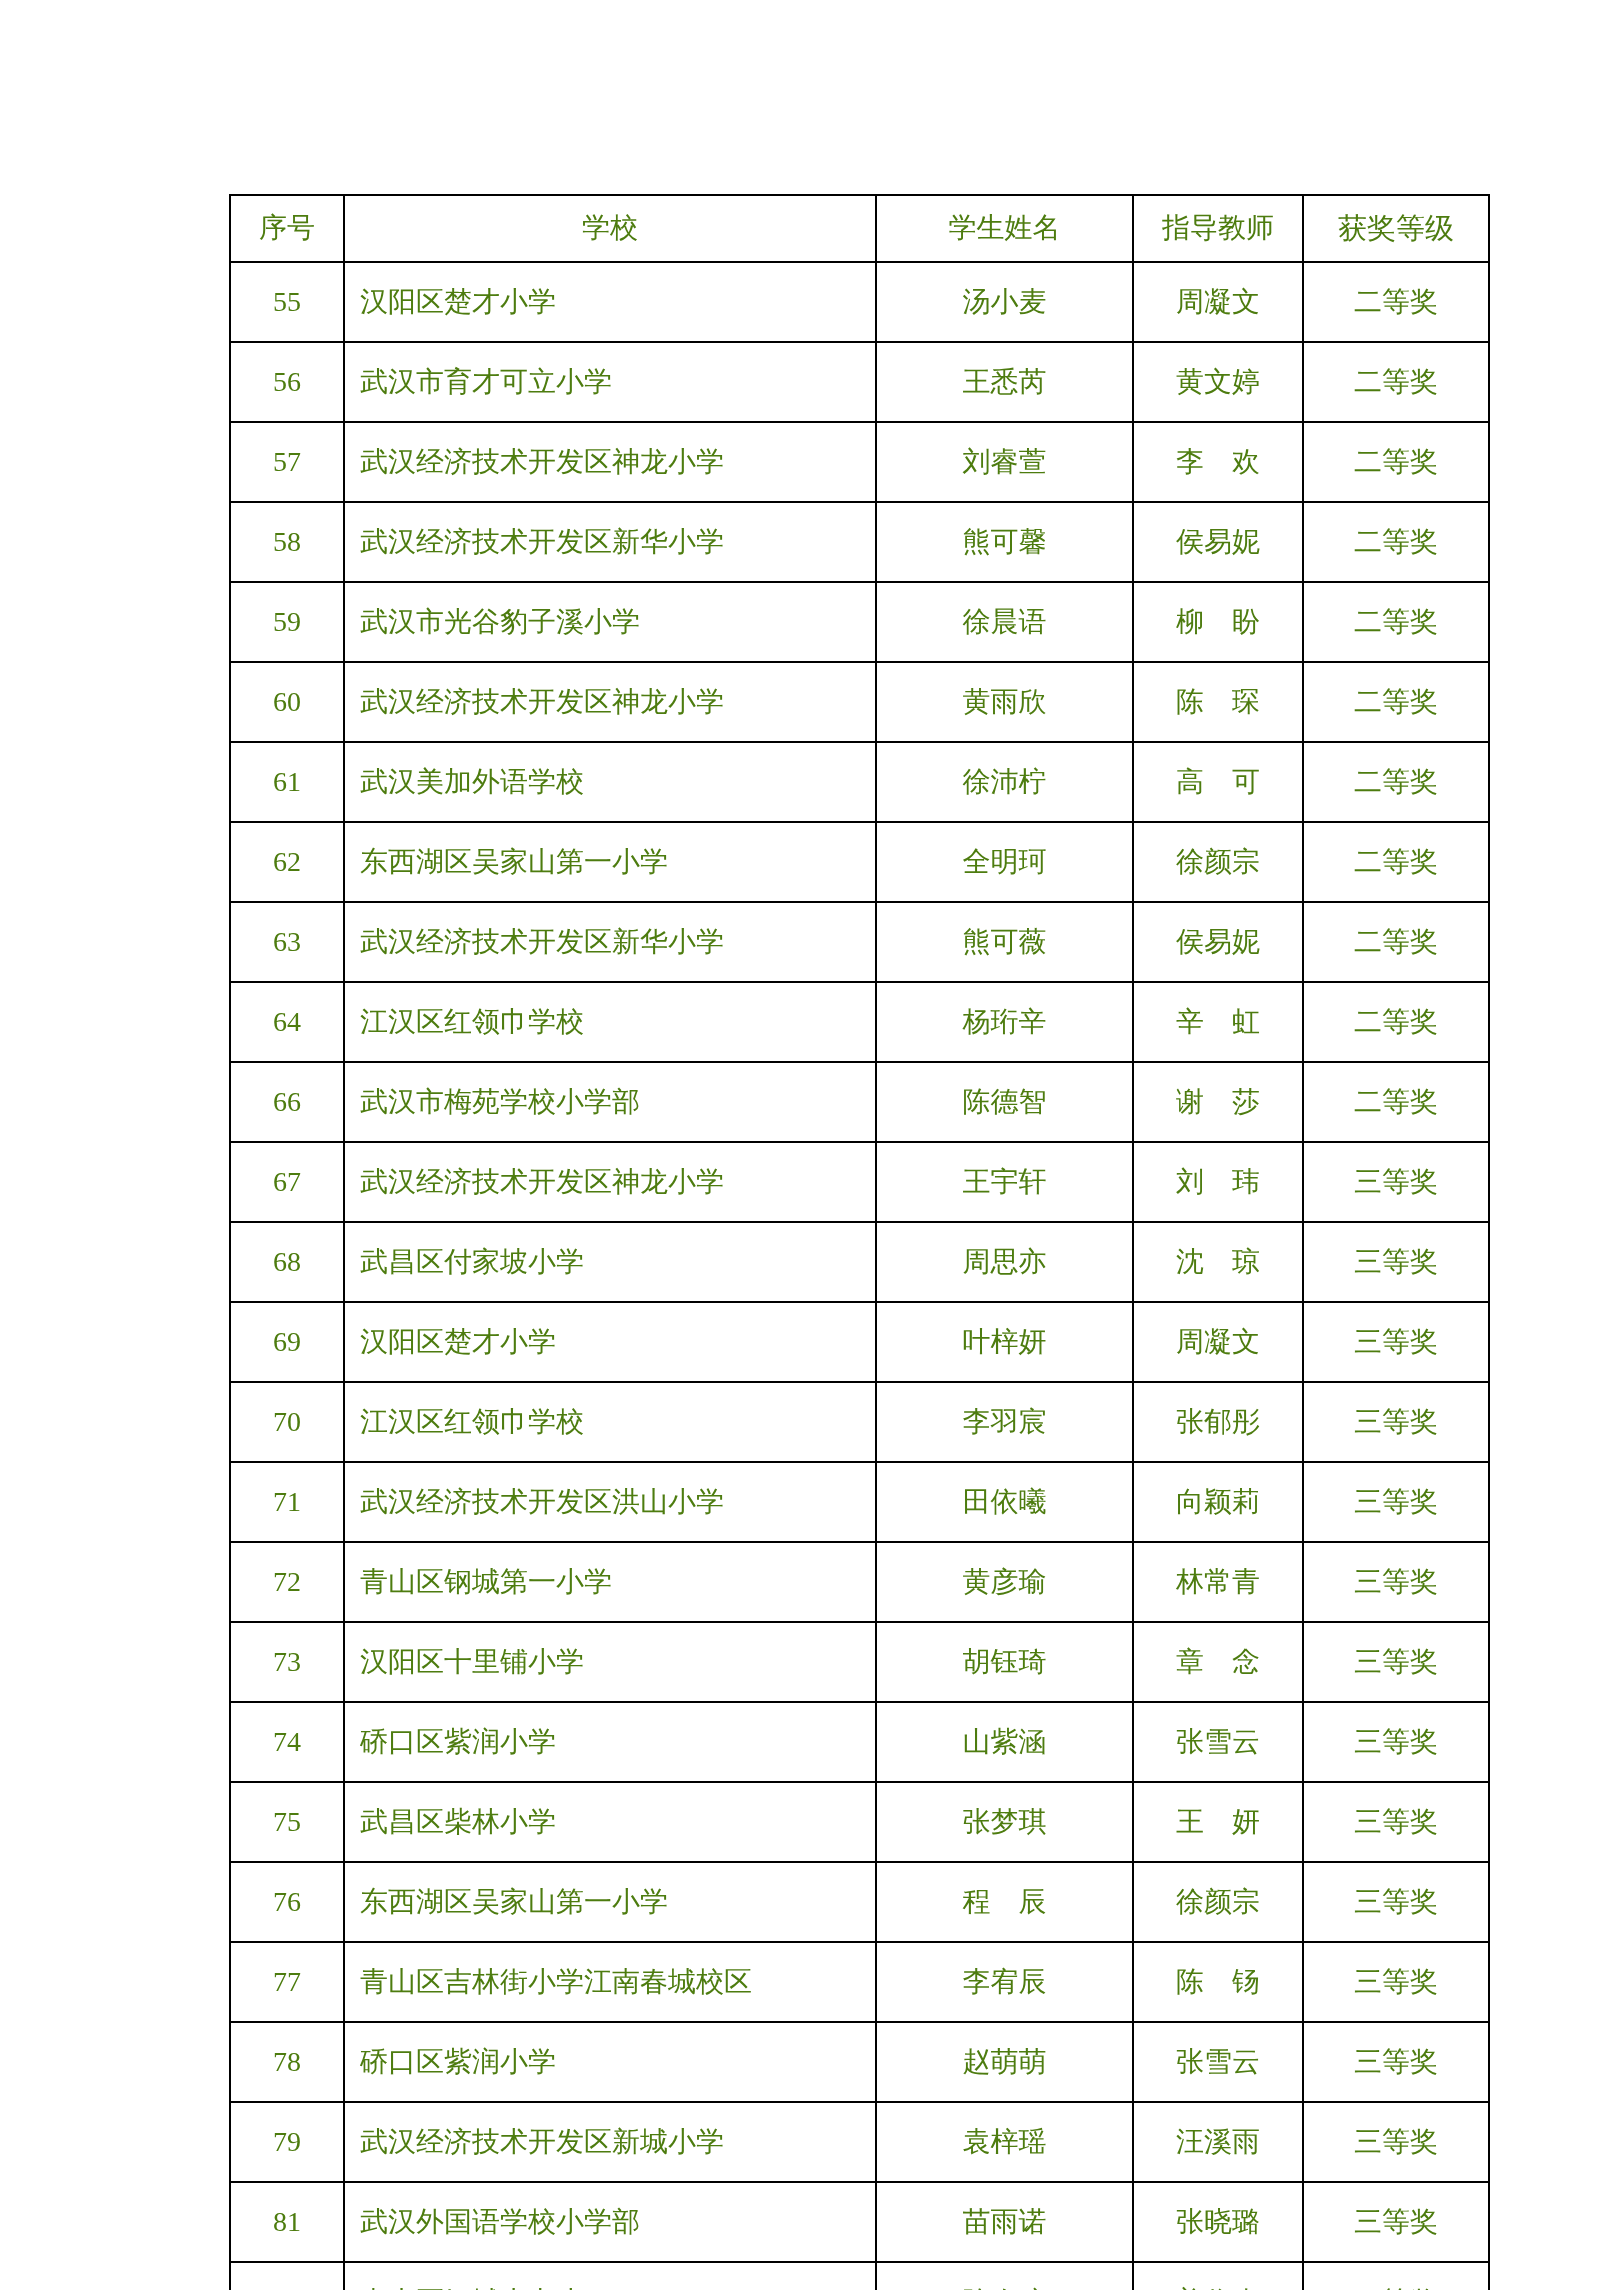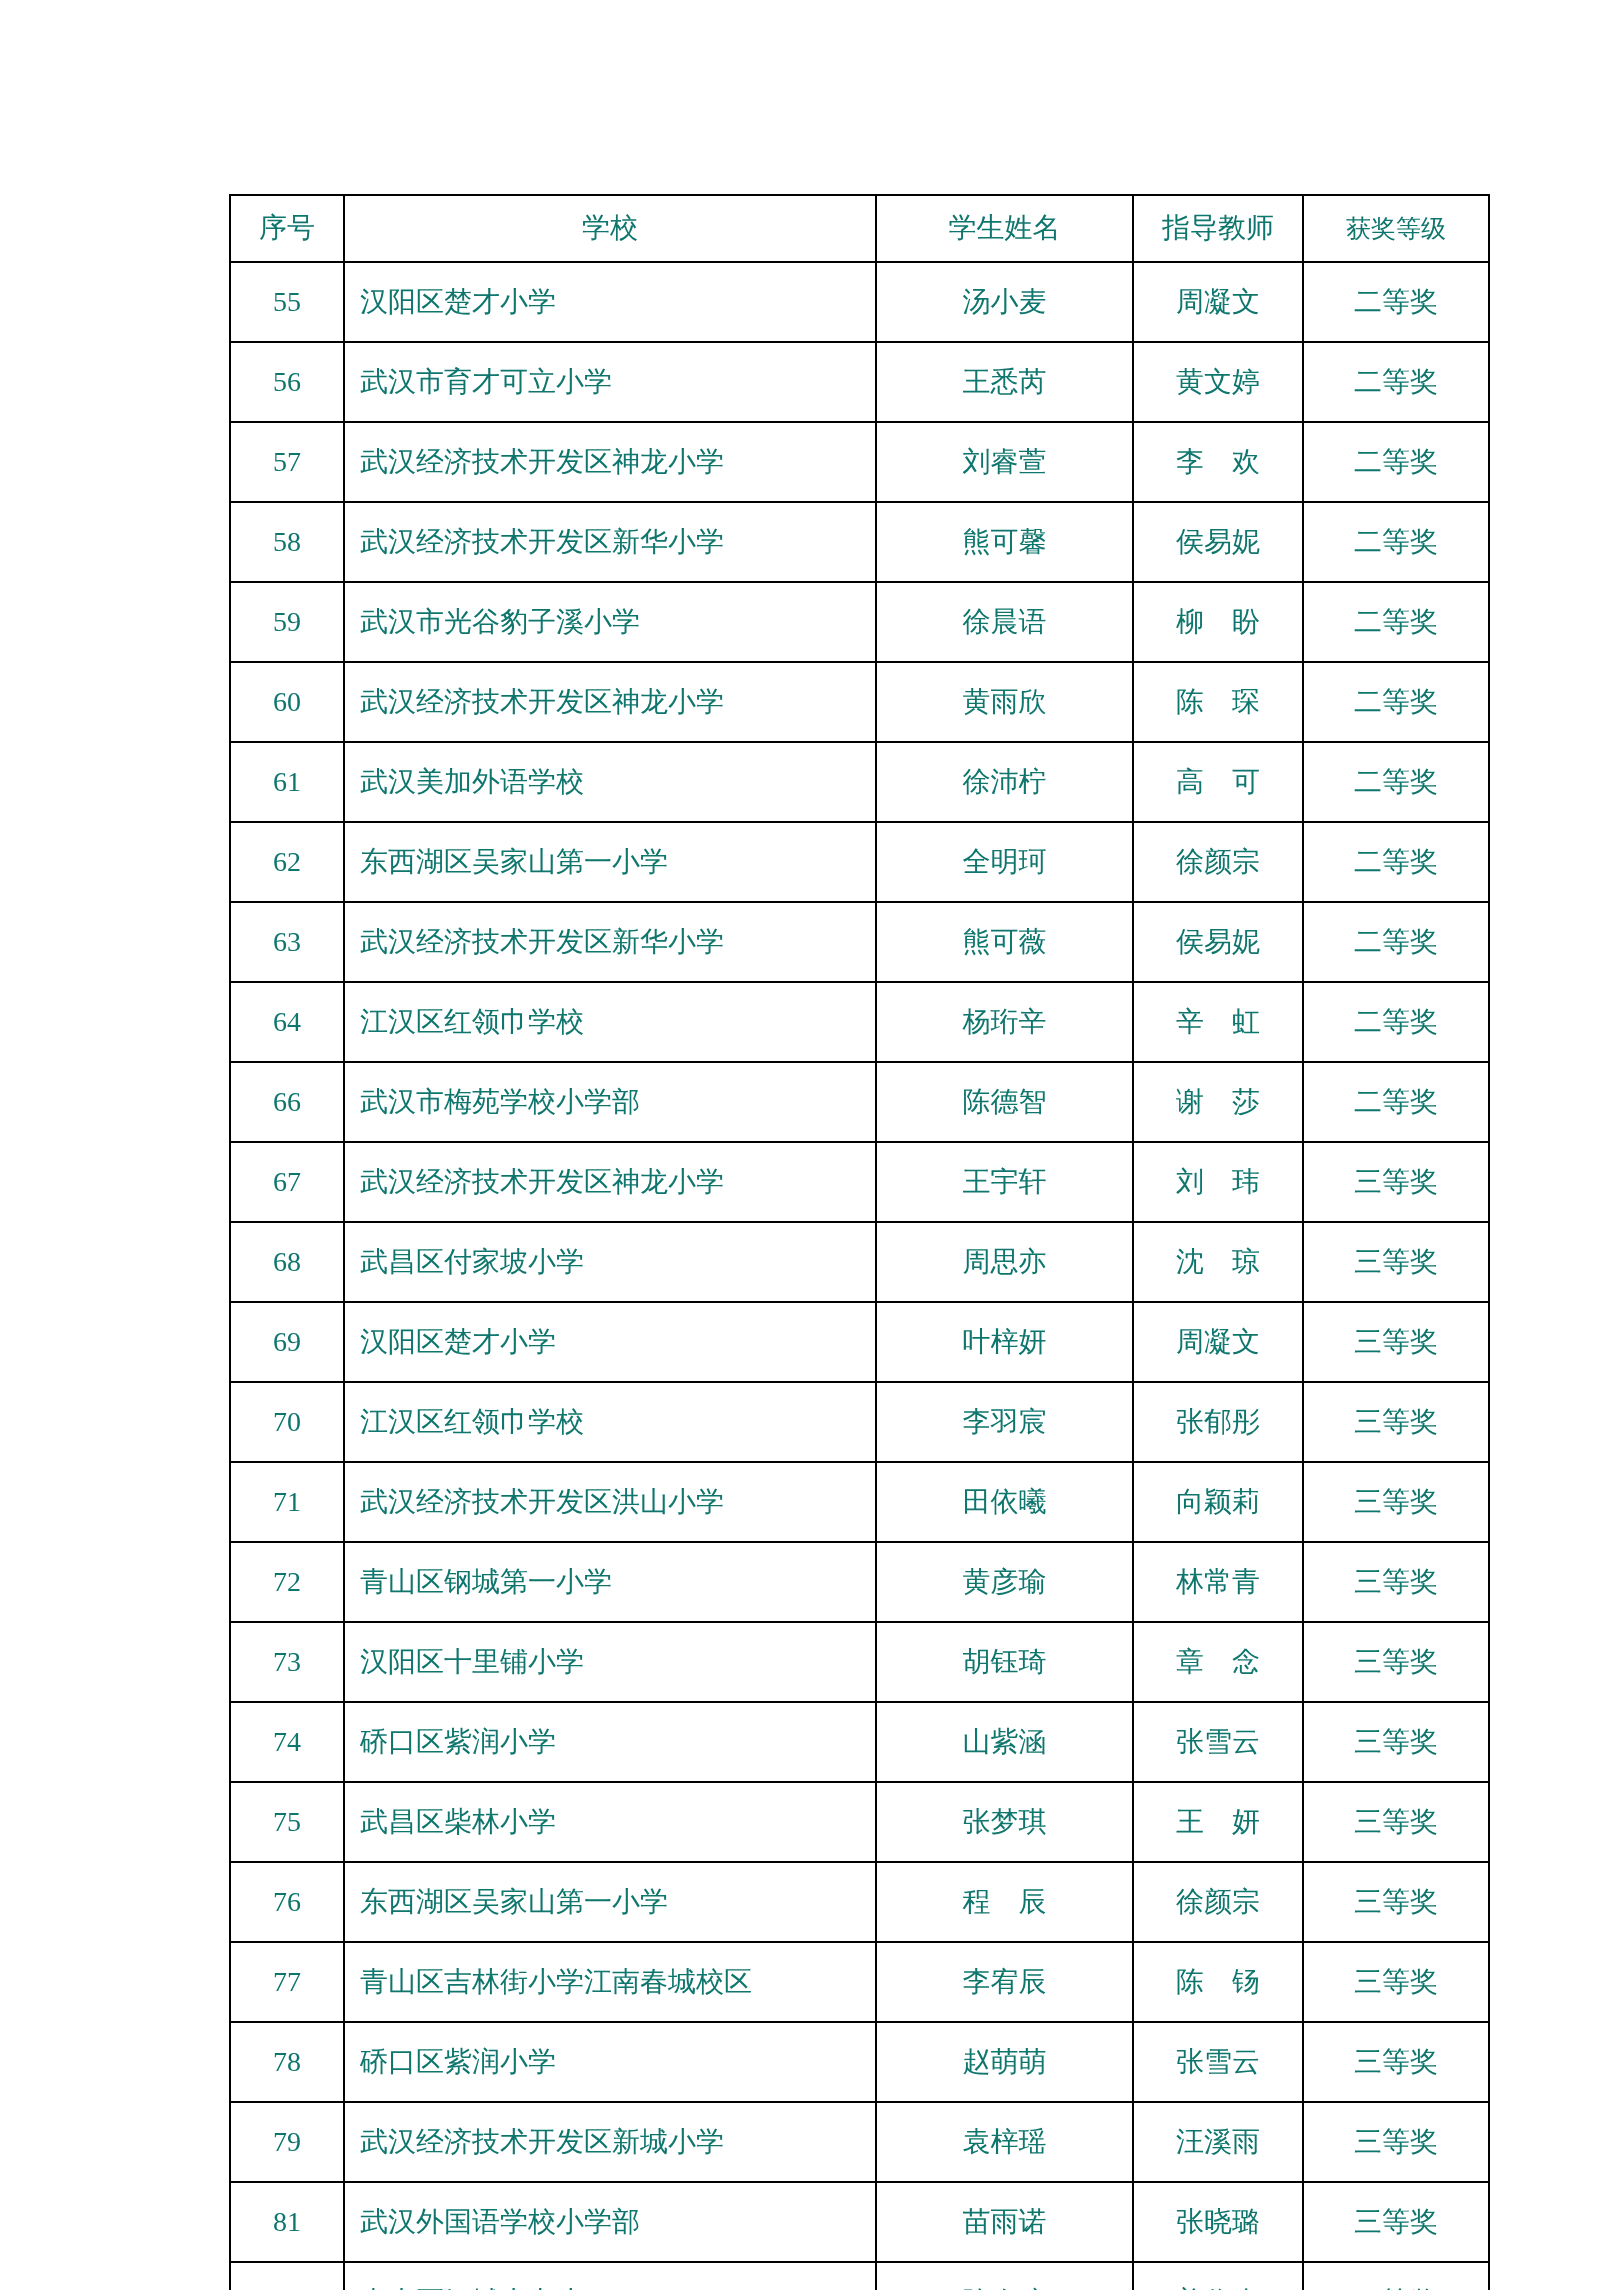--- a/index.html
+++ b/index.html
@@ -6,21 +6,21 @@
     margin: 0;
     padding: 0;
     background: #ffffff;
   }
   .page {
     position: relative;
     width: 1620px;
     height: 2291px;
     background: #ffffff;
     font-family: "Liberation Serif", "DejaVu Serif", serif;
-    color: #0f766e;
+    color: #4d7c0f;
   }
   table.award-table {
     position: absolute;
     left: 229px;
     top: 194px;
     width: 1259px;
     border-collapse: collapse;
     table-layout: fixed;
   }
   table.award-table col.c-no      { width: 114px; }
@@ -40,21 +40,21 @@
     font-size: 28px;
     font-weight: normal;
     line-height: 1.1;
     padding: 0;
     overflow: hidden;
     white-space: nowrap;
   }
   table.award-table thead tr { height: 67px; }
   table.award-table tbody tr { height: 80px; }
 
-  table.award-table th.h-award { font-size: 25px; }
+  table.award-table th.h-award { font-size: 29px; }
 
   table.award-table td.cell-school {
     text-align: left;
     padding-left: 15px;
   }
 </style>
 </head>
 <body>
 
 <div class="page">

